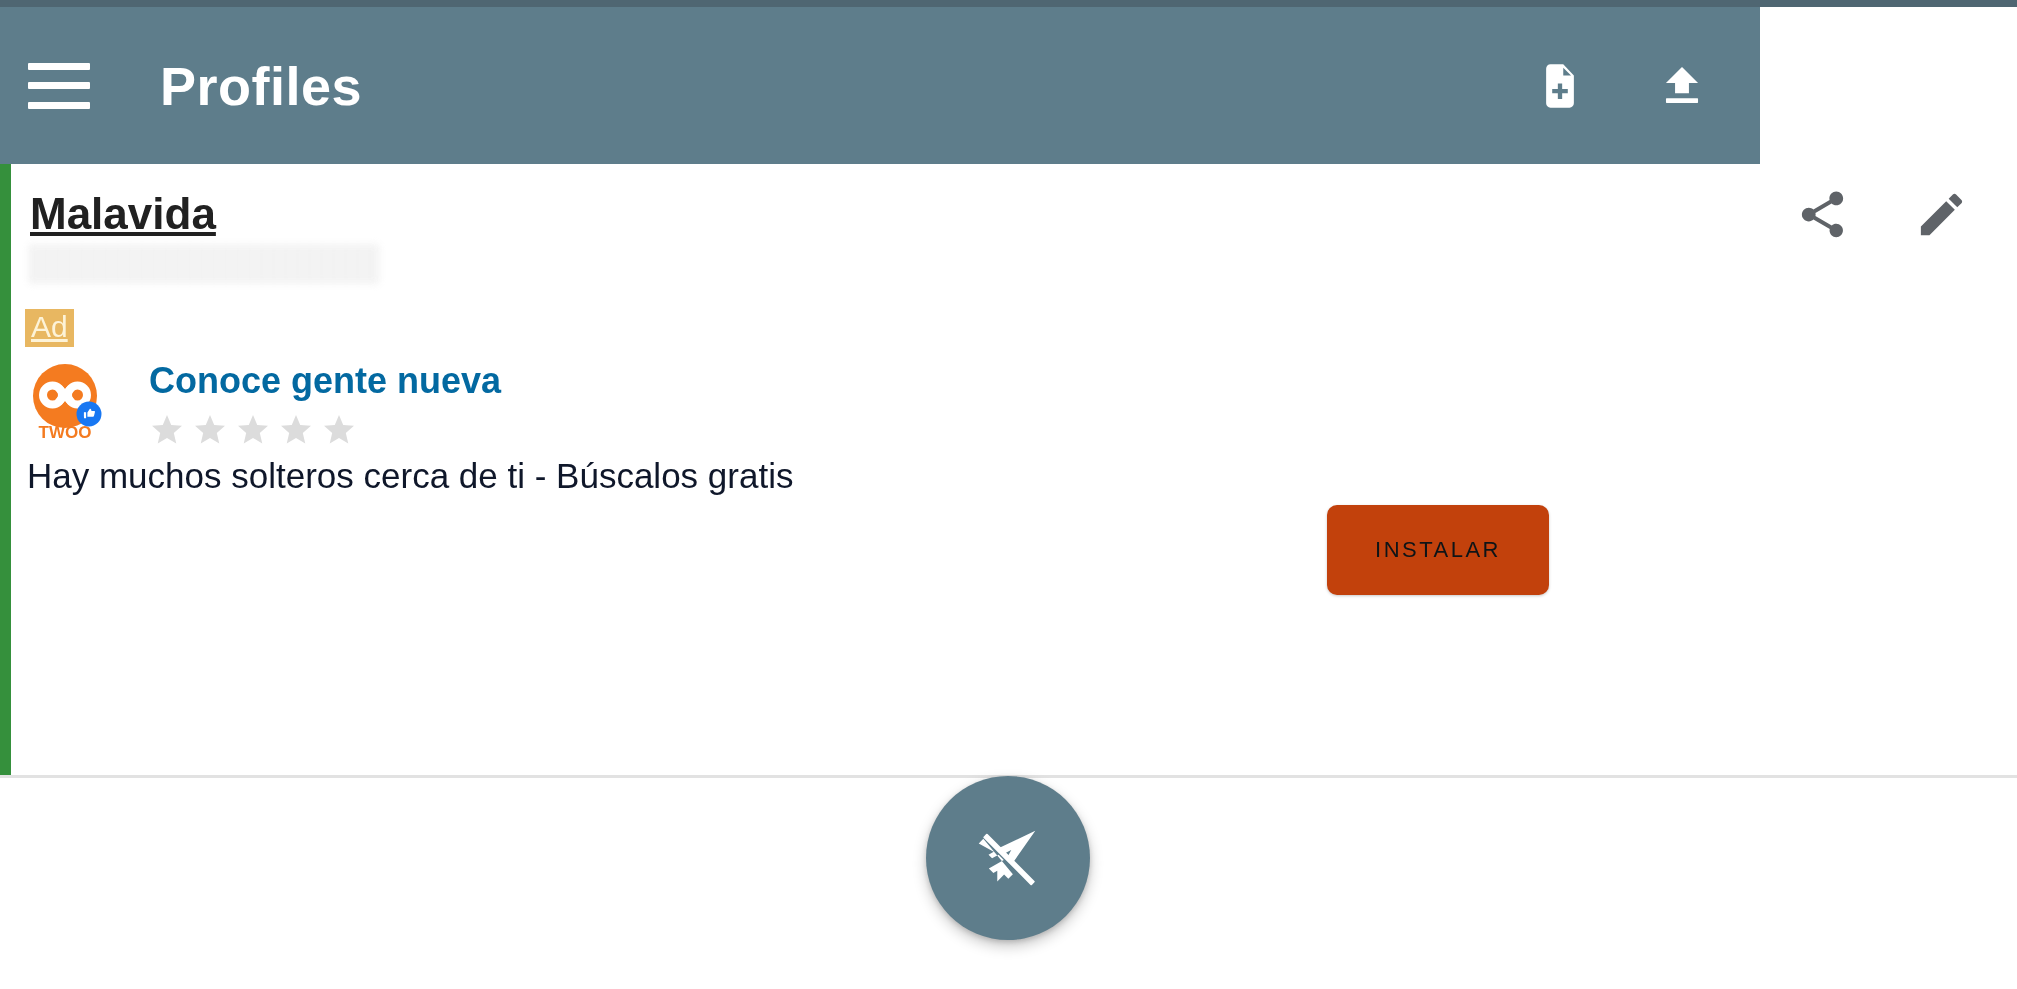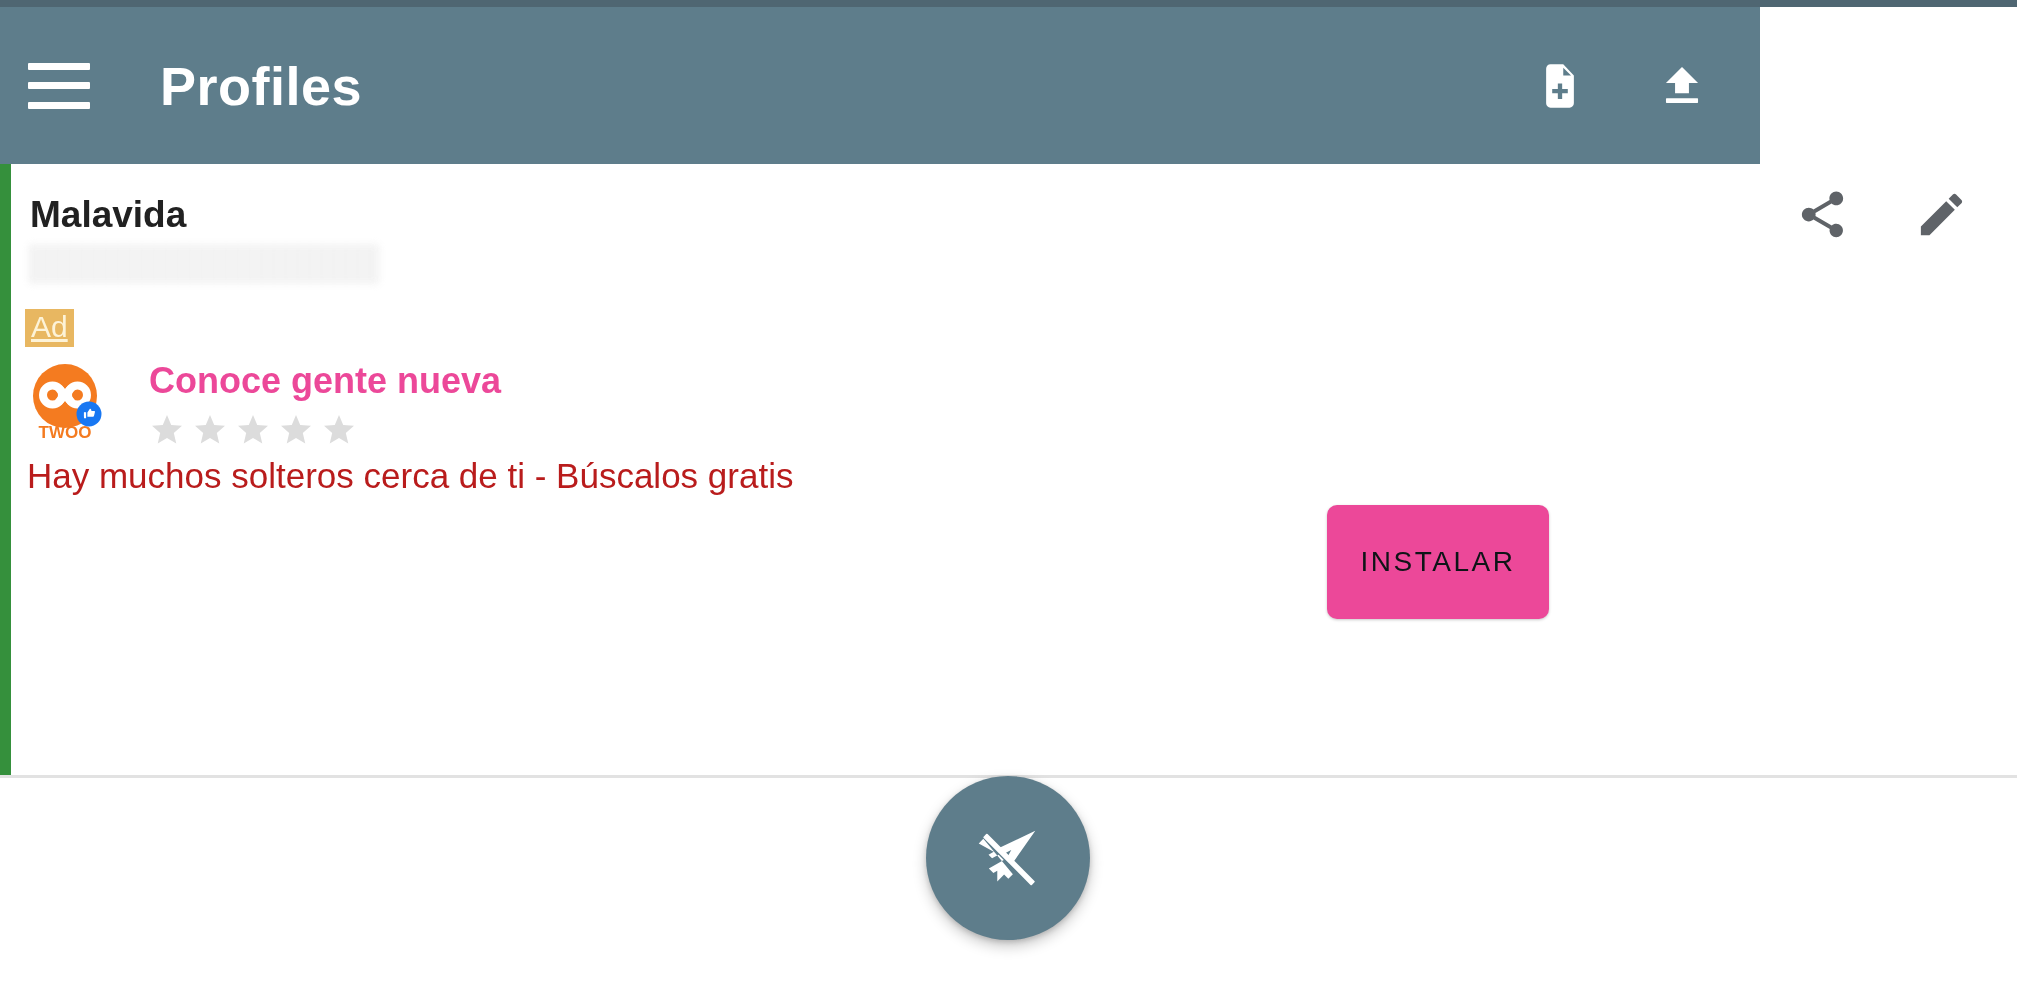--- a/index.html
+++ b/index.html
@@ -53,22 +53,23 @@
   .card-accent {
     position:absolute; top:0; left:0; width:11px; height:611px;
     background:#35903c;
   }
   .card-header {
     position:absolute; top:0; left:0; width:2017px; height:100px;
     display:flex; align-items:center;
   }
   .card-title {
     margin-left:30px;
-    font-size:37px; font-weight:bold; color:#212121;
+    font-size:44px; font-weight:bold; color:#212121;
     line-height:1;
+    text-decoration:underline;
   }
   .card-actions {
     margin-left:auto; display:flex; align-items:center; gap:64px; margin-right:48px;
   }
   .card-icon { width:55px; height:55px; display:block; cursor:pointer; }
 
   
   .redacted {
     position:absolute; top:80px; left:28px;
     width:352px; height:40px;
@@ -90,40 +91,40 @@
     line-height:1.05;
     text-decoration:underline;
   }
   .ad-main {
     position:absolute; top:194px; left:25px;
     display:flex; align-items:flex-start;
   }
   .ad-icon-wrap { position:relative; width:80px; height:80px; flex:0 0 80px; margin-top:4px; }
   .ad-text { margin-left:44px; }
   .ad-title {
-    font-size:36px; font-weight:bold; color:#ec4899; line-height:1.05;
+    font-size:36px; font-weight:bold; color:#0369a1; line-height:1.05;
     margin-top:4px; white-space:nowrap;
   }
   .stars { margin-top:12px; display:flex; gap:7px; }
   .star { width:36px; height:36px; display:block; }
   .ad-desc {
     position:absolute; top:291px; left:27px;
-    font-size:35px; color:#b91c1c; line-height:1.2; white-space:nowrap;
+    font-size:35px; color:#0f172a; line-height:1.2; white-space:nowrap;
   }
 
   
   .install-btn {
     position:absolute; top:341px; left:1327px;
-    width:222px; height:114px;
-    background:#ec4899;
+    width:222px; height:90px;
+    background:#c2410c;
     border-radius:10px;
     border:none;
     color:#0e1417;
     font-family:"Liberation Sans", sans-serif;
-    font-size:28px;
+    font-size:22px;
     letter-spacing:2.5px;
     display:flex; align-items:center; justify-content:center;
     cursor:pointer;
     box-shadow:0 1px 3px rgba(0,0,0,0.22);
   }
 
   
   .fab {
     position:absolute; left:926px; top:776px;
     width:164px; height:164px;

